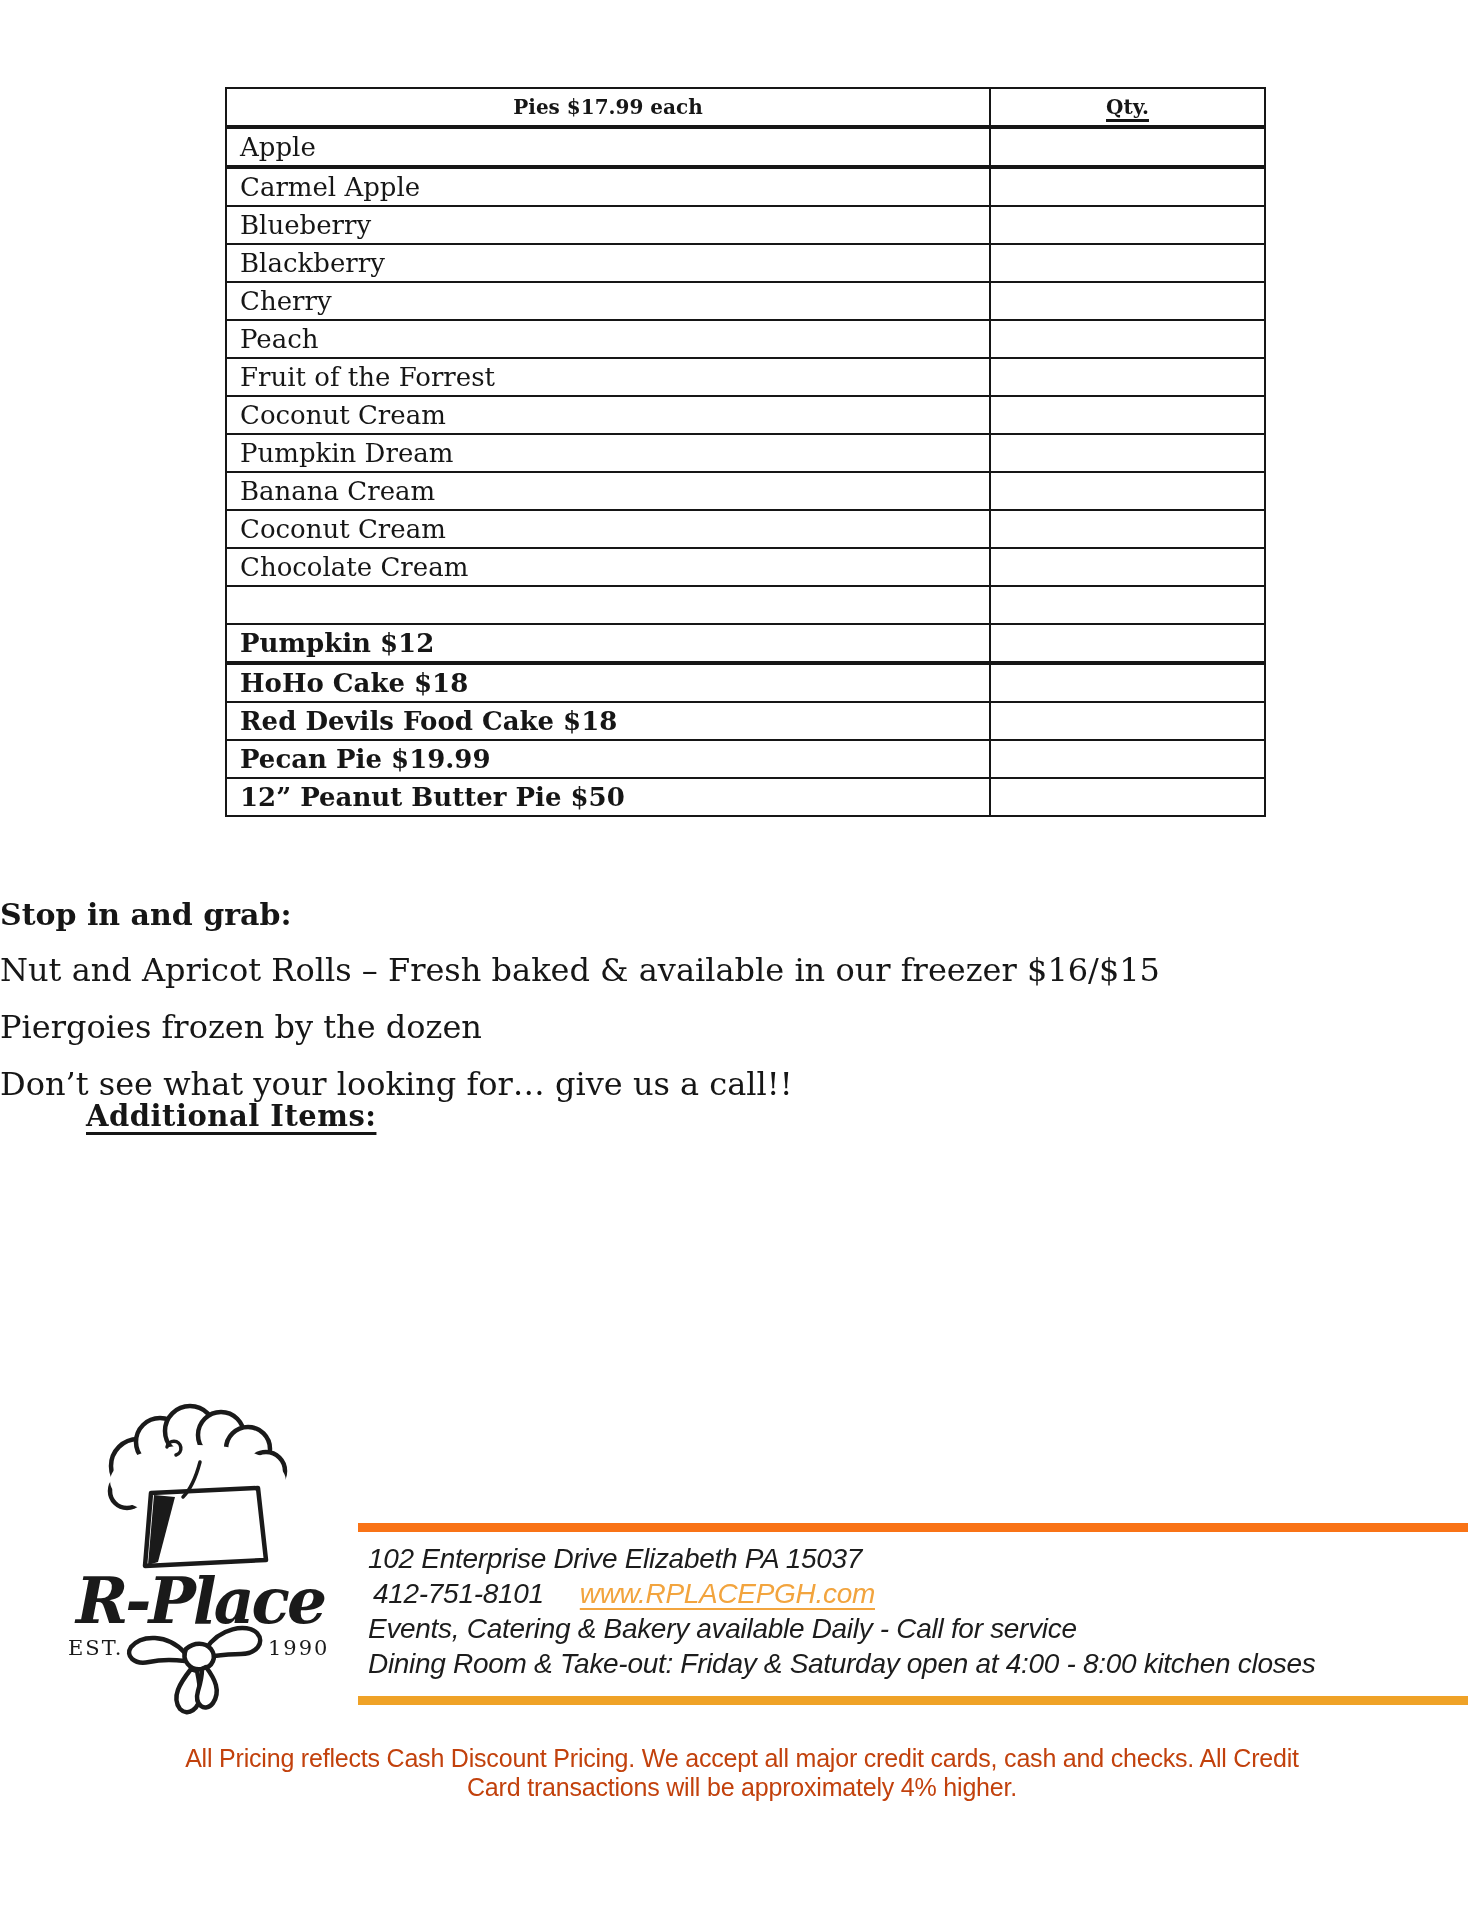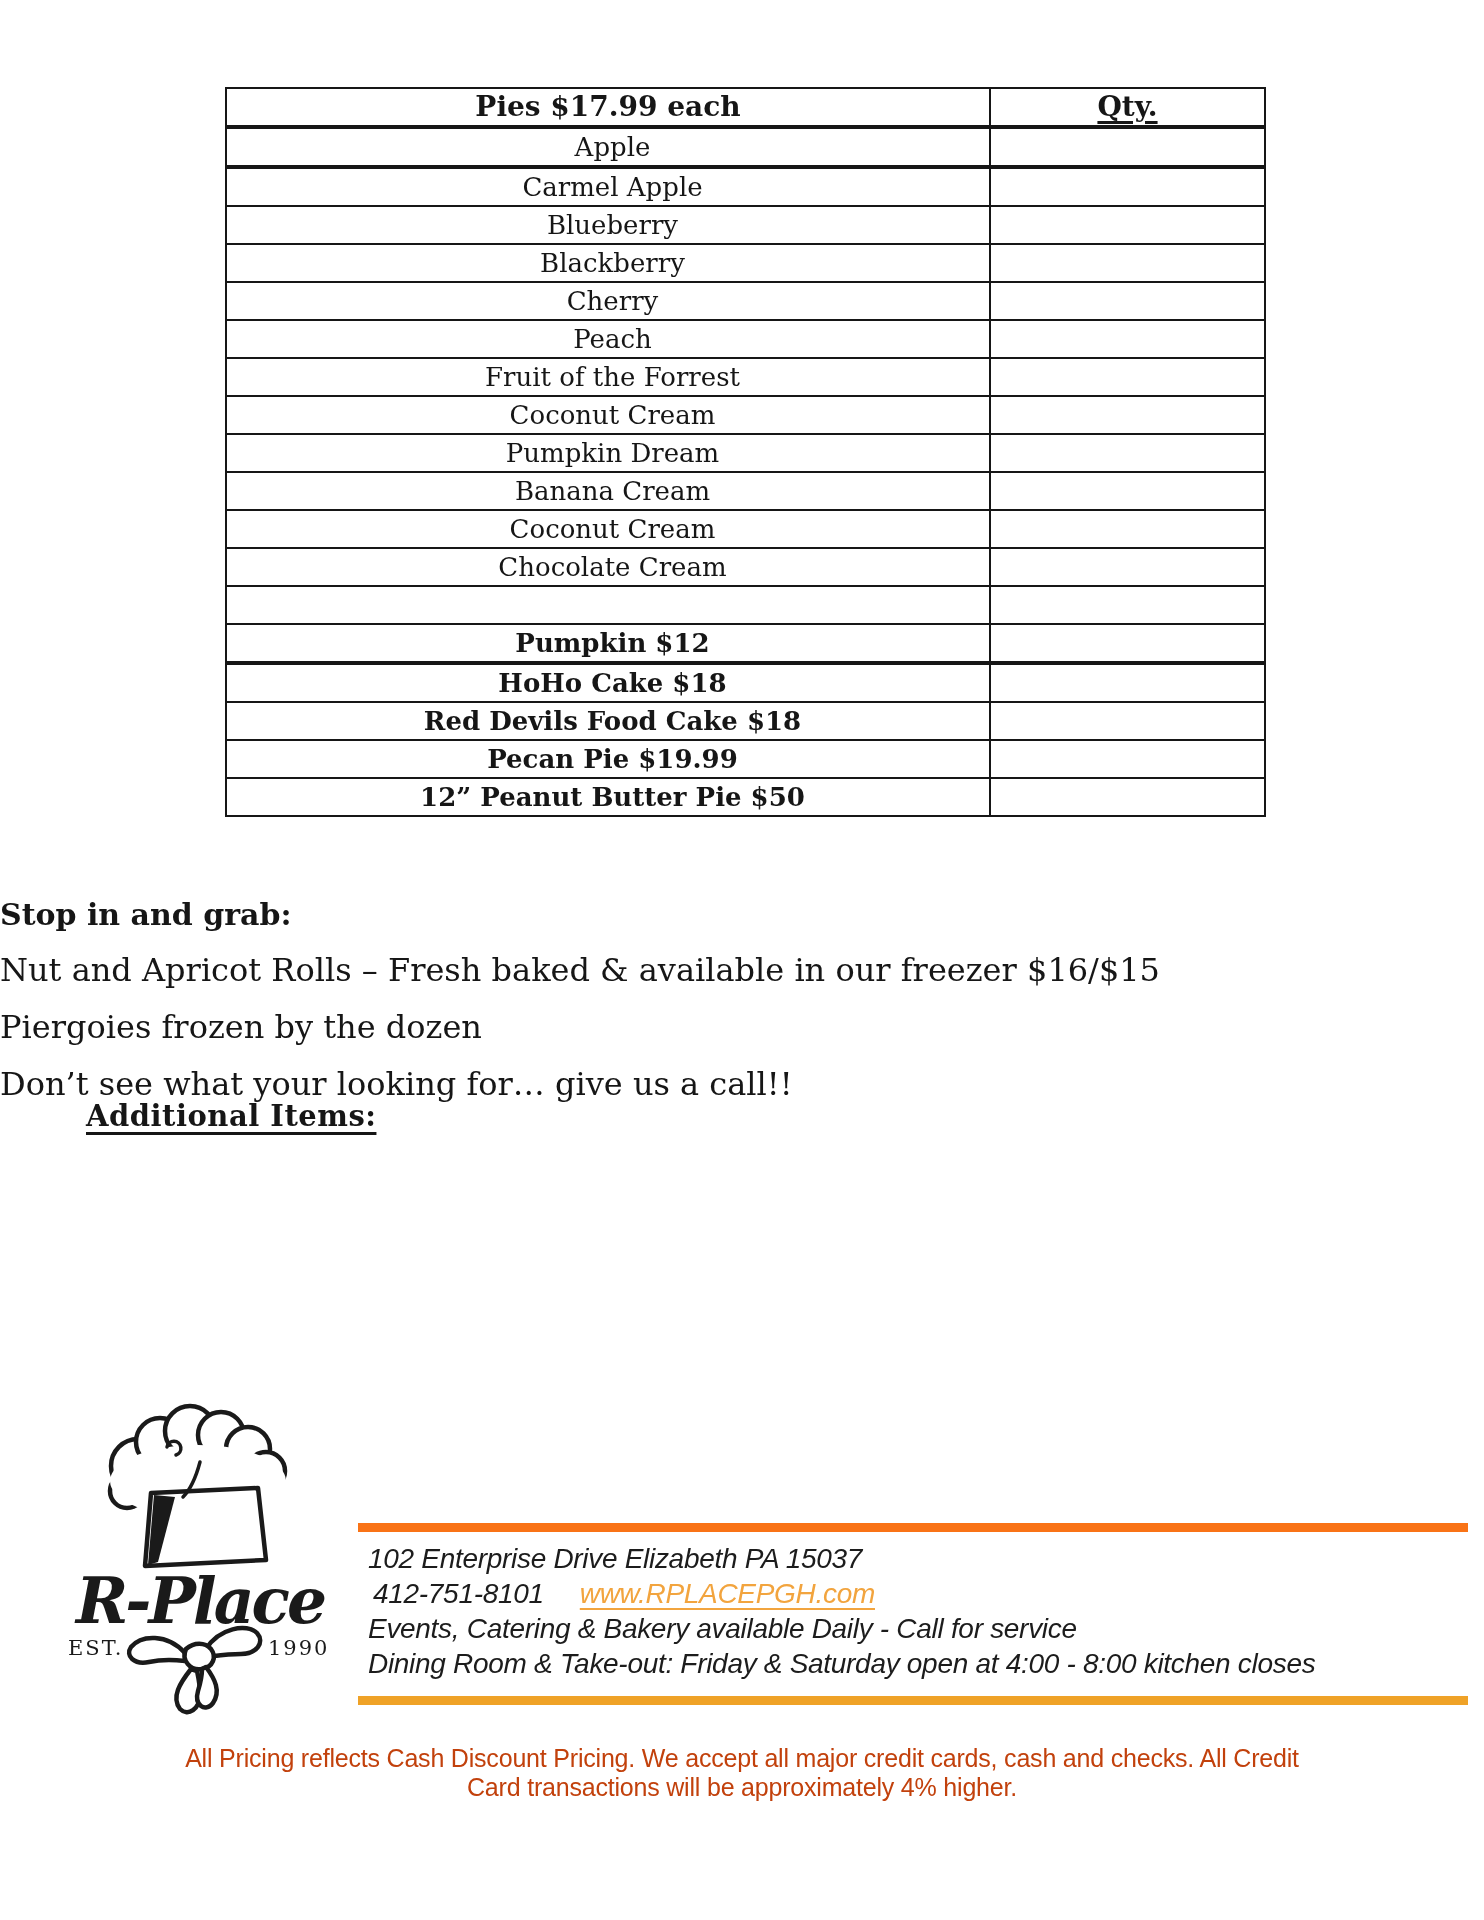--- a/index.html
+++ b/index.html
@@ -10,26 +10,26 @@
 
   
   table.pies-table {
     position:absolute; left:225px; top:87px;
     border-collapse:collapse; table-layout:fixed;
   }
   .pies-table td {
     border:2px solid #161616; height:36px; vertical-align:middle;
     font-size:26px; line-height:26px; padding:0 4px 0 13px;
     font-family:"DejaVu Serif", serif; color:#161616;
-    overflow:hidden; white-space:nowrap;text-align:center;
+    overflow:hidden; white-space:nowrap;
   }
   .pies-table .col-item { width:745px; }
   .pies-table .col-qty  { width:256px; }
   .pies-table tr.header-row td {
-    font-weight:bold; text-align:center; padding:0; font-size:28px;
+    font-weight:bold; text-align:center; padding:0; font-size:20px;
   }
   .pies-table tr.thick-bottom td { border-bottom-width:4px; }
   .pies-table tr.bold-row td { font-weight:bold; }
   .qty-underline {
     text-decoration:underline; text-decoration-thickness:2.5px; text-underline-offset:5px;
   }
 
   
   .promo { position:absolute; left:0; top:900px; width:1484px; }
   .promo-heading { margin:0 0 27px 0; font-weight:bold; font-size:30px; line-height:30px; }

